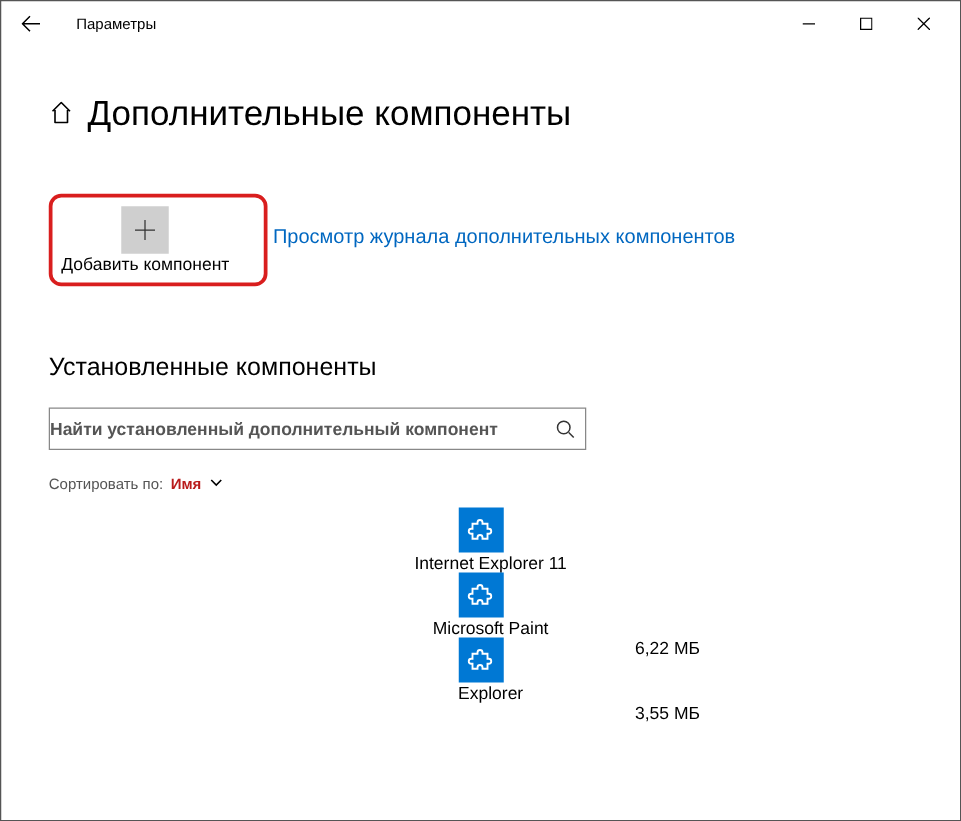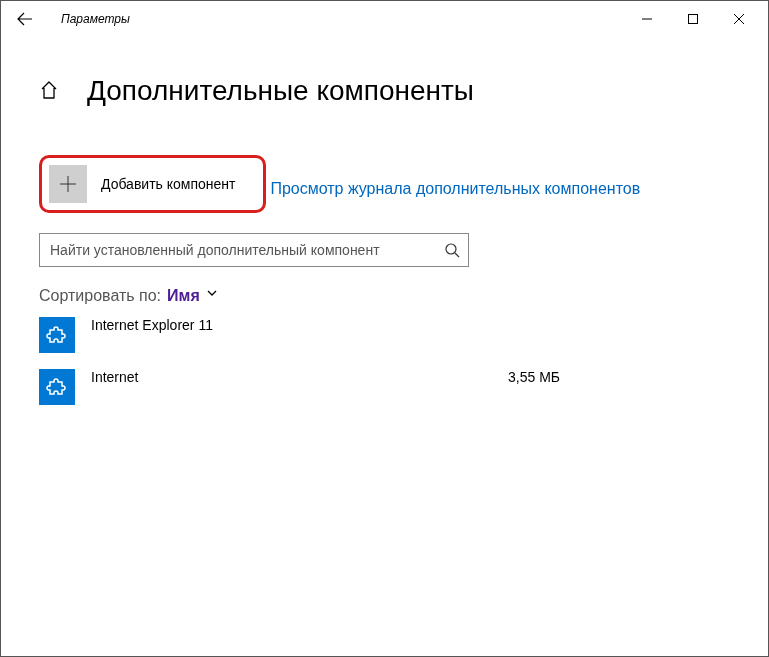--- a/index.html
+++ b/index.html
@@ -17,70 +17,73 @@
       height: 36px;
       display: flex;
       align-items: center;
       padding: 0 6px;
     }
     .back-btn {
       width: 36px; height: 36px;
       display: flex; align-items: center; justify-content: center;
       cursor: pointer;
     }
-    .title-text { font-size: 12px; margin-left: 18px; font-style: italic; }
+    .title-text { font-size: 12px; margin-left: 18px; }
     .win-controls { margin-left: auto; display: flex; }
     .win-btn {
       width: 46px; height: 36px;
       display: flex; align-items: center; justify-content: center;
       cursor: pointer;
     }
     .content { padding: 10px 38px 0 38px; }
-    .header-row { display: flex; align-items: center; gap: 28px; margin-top: 28px; }
+    .header-row { display: flex; align-items: center; gap: 11px; margin-top: 28px; }
     .home-icon { cursor: pointer; }
     .page-title { font-size: 28px; font-weight: 400; }
     .add-section { margin-top: 48px; }
     .add-btn {
-      display: inline-flex; align-items: center; gap: 14px;
+      display: inline-flex; align-items: center; 
       border: 3px solid #d91e1e;
       border-radius: 10px;
       padding: 7px 28px 7px 7px;
       cursor: pointer;
+      flex-direction: column;
     }
     .add-icon {
       width: 38px; height: 38px;
       background: #cfcfcf;
       display: flex; align-items: center; justify-content: center;
     }
     .link {
       color: #0067c0;
       cursor: pointer;
       display: inline-block;
       font-size: 16px;
     }
     .section-label { font-size: 20px; font-weight: 400; margin-top: 54px; }
     .search-box {
       margin-top: 20px;
       width: 430px; height: 34px;
       border: 1px solid #888;
       display: flex; align-items: center;
-      padding: 0 8px 0 10px;
+      padding: 0 8px 0 0;
       color: #555;
       background: #fff;
       font-size: 14px;
+      font-weight: bold;
     }
     .search-box span:first-child { flex: 1; }
-    .sort-row { margin-top: 20px; display: flex; align-items: flex-start; gap: 6px; font-size: 16px; cursor: pointer; }
+    .sort-row { margin-top: 20px; display: flex; align-items: flex-start; gap: 6px; font-size: 12px; cursor: pointer; }
     .sort-label { color: #555; }
-    .sort-value { color: #4c1d95; font-weight: 600; }
+    .sort-value { color: #b91c1c; font-weight: 600; }
     .comp-list { margin-top: 12px; }
     .comp-item {
-      display: flex; 
+      display: flex; align-items: center;
       height: 52px;
       cursor: pointer;
+      flex-direction: column;
     }
     .comp-icon {
       width: 36px; height: 36px;
       background: #0078d4;
       display: flex; align-items: center; justify-content: center;
       flex-shrink: 0;
     }
     .comp-name { margin-left: 16px; flex: 0 0 auto; }
     .comp-size { margin-left: auto; padding-right: 170px; }
   </style>
@@ -128,20 +131,21 @@
       <div class="add-icon">
         <svg width="20" height="20" viewBox="0 0 20 20">
           <path d="M10 2 L10 18 M2 10 L18 10" stroke="#333" stroke-width="1"></path>
         </svg>
       </div>
       <span>Добавить компонент</span>
     </div>
     <div class="link">Просмотр журнала дополнительных компонентов</div>
   </div>
 
+  <h2 class="section-label">Установленные компоненты</h2>
 
   <div class="search-box">
     <span>Найти установленный дополнительный компонент</span>
     <svg width="16" height="16" viewBox="0 0 16 16">
       <circle cx="7" cy="7" r="5" stroke="#333" stroke-width="1.2" fill="none"></circle>
       <path d="M11 11 L15 15" stroke="#333" stroke-width="1.2"></path>
     </svg>
   </div>
 
   <div class="sort-row">
@@ -160,17 +164,26 @@
         </svg>
       </div>
       <span class="comp-name">Internet Explorer 11</span>
     </div>
     <div class="comp-item">
       <div class="comp-icon">
         <svg width="24" height="24" viewBox="0 0 24 24">
           <path d="M5 7 h4 v-1 a2 2 0 0 1 4 0 v1 h4 v4 h1 a2 2 0 0 1 0 4 h-1 v4 h-4 v-1 a2 2 0 0 0 -4 0 v1 h-4 v-4 h-1 a2 2 0 0 1 0 -4 h1 z" stroke="#fff" stroke-width="1.5" fill="none"></path>
         </svg>
       </div>
-      <span class="comp-name">Internet</span>
+      <span class="comp-name">Microsoft Paint</span>
+      <span class="comp-size">6,22 МБ</span>
+    </div>
+    <div class="comp-item">
+      <div class="comp-icon">
+        <svg width="24" height="24" viewBox="0 0 24 24">
+          <path d="M5 7 h4 v-1 a2 2 0 0 1 4 0 v1 h4 v4 h1 a2 2 0 0 1 0 4 h-1 v4 h-4 v-1 a2 2 0 0 0 -4 0 v1 h-4 v-4 h-1 a2 2 0 0 1 0 -4 h1 z" stroke="#fff" stroke-width="1.5" fill="none"></path>
+        </svg>
+      </div>
+      <span class="comp-name">Explorer</span>
       <span class="comp-size">3,55 МБ</span>
     </div>
   </div>
 </div>
 
 </body></html>

